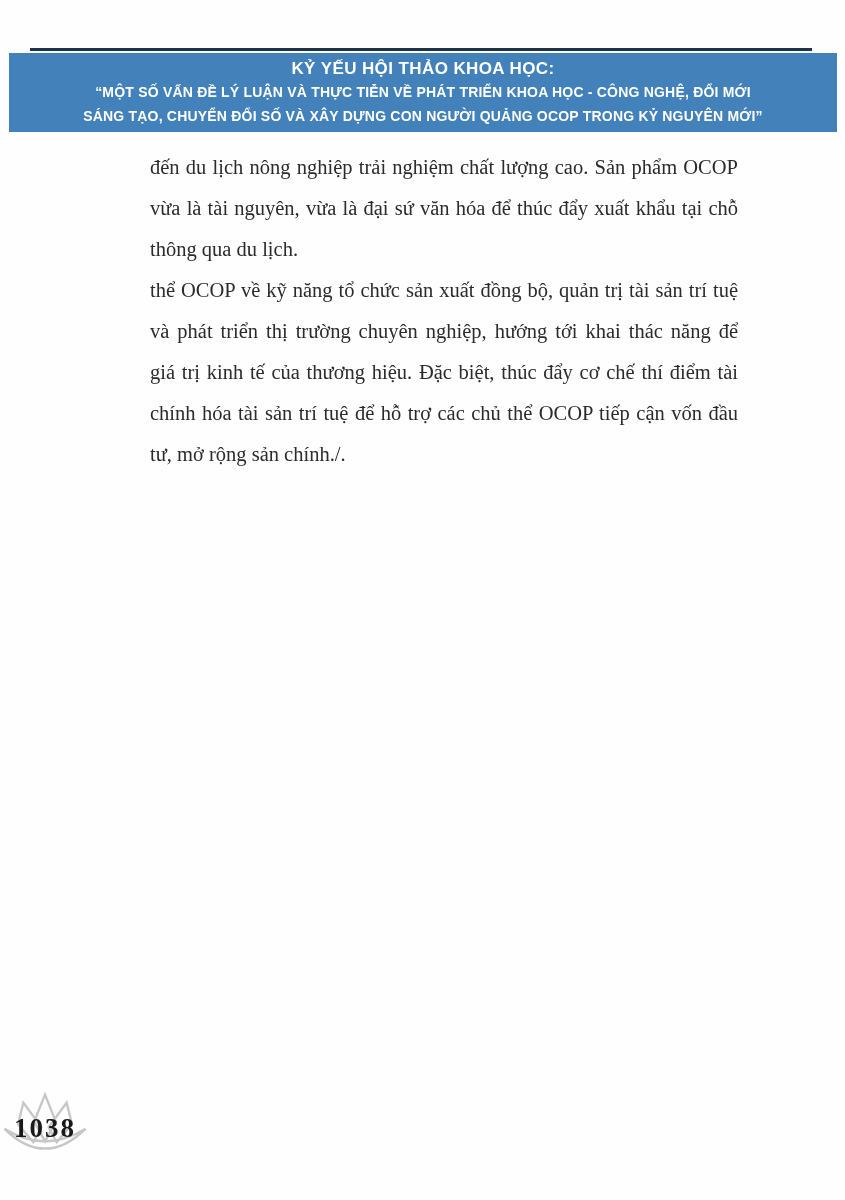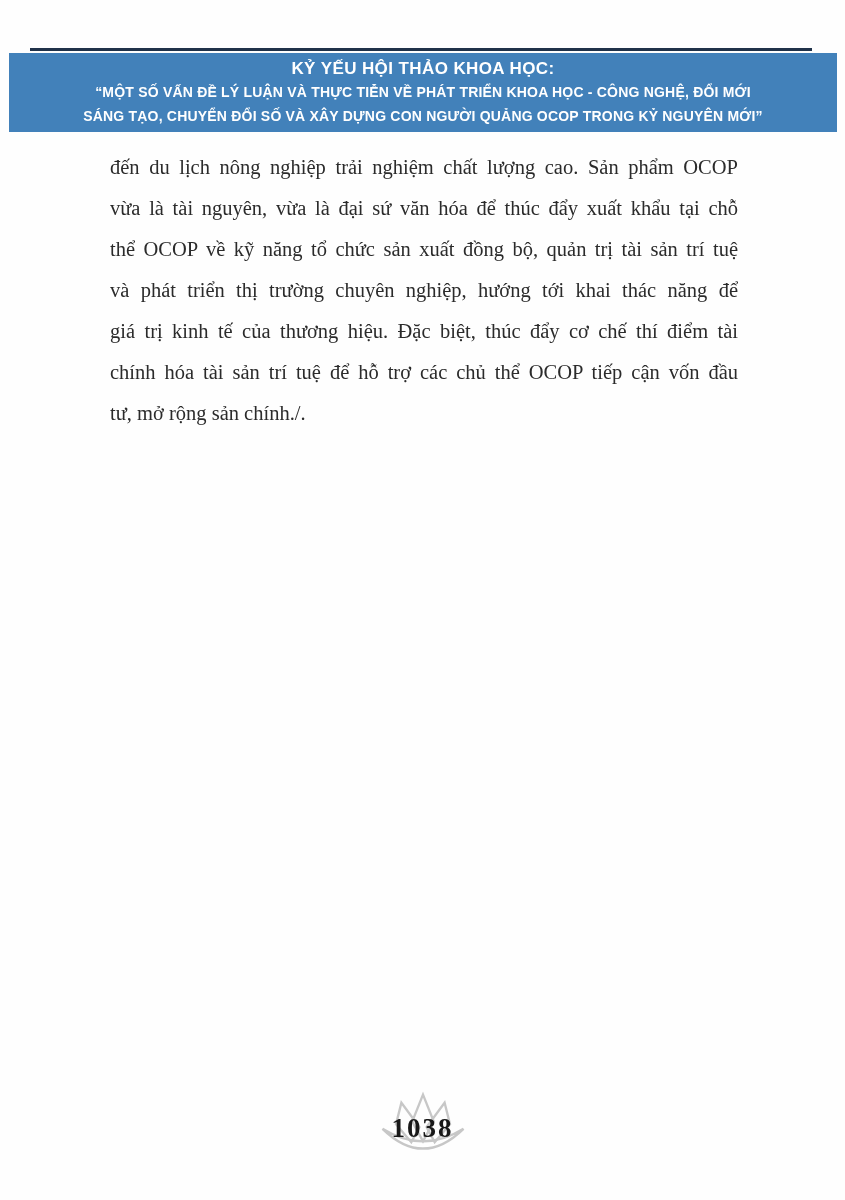--- a/index.html
+++ b/index.html
@@ -59,37 +59,38 @@
     left: 110px;
     top: 147px;
     width: 628px;
     color: #2b2b2b;
     font-size: 20.5px;
     line-height: 41px;
   }
   .body-text .line {
     text-align: justify;
     text-align-last: justify;
+    margin-left: 40px;
   }
   .body-text .line.last {
     text-align-last: left;
   }
   .body-text .line.indent {
     text-indent: 44px;
   }
 
   
   .footer {
     position: absolute;
     left: 0;
     right: 0;
     top: 1091px;
     height: 80px;
     display: flex;
-    justify-content: center;
+    justify-content: flex-start;
     pointer-events: none;
   }
   .ornament-wrap {
     position: relative;
     width: 90px;
     height: 72px;
   }
   .ornament-wrap svg {
     position: absolute;
     left: 0;
@@ -117,20 +118,21 @@
 
   <div class="banner">
     <div class="line1">KỶ YẾU HỘI THẢO KHOA HỌC:</div>
     <div class="line2">“MỘT SỐ VẤN ĐỀ LÝ LUẬN VÀ THỰC TIỄN VỀ PHÁT TRIỂN KHOA HỌC - CÔNG NGHỆ, ĐỔI MỚI</div>
     <div class="line3">SÁNG TẠO, CHUYỂN ĐỔI SỐ VÀ XÂY DỰNG CON NGƯỜI QUẢNG OCOP TRONG KỶ NGUYÊN MỚI”</div>
   </div>
 
   <div class="body-text">
       <div class="line">đến du lịch nông nghiệp trải nghiệm chất lượng cao. Sản phẩm OCOP</div>
       <div class="line">vừa là tài nguyên, vừa là đại sứ văn hóa để thúc đẩy xuất khẩu tại chỗ</div>
+      <div class="line last">thông qua du lịch.</div>
       <div class="line">thể OCOP về kỹ năng tổ chức sản xuất đồng bộ, quản trị tài sản trí tuệ</div>
       <div class="line">và phát triển thị trường chuyên nghiệp, hướng tới khai thác năng để</div>
       <div class="line">giá trị kinh tế của thương hiệu. Đặc biệt, thúc đẩy cơ chế thí điểm tài</div>
       <div class="line">chính hóa tài sản trí tuệ để hỗ trợ các chủ thể OCOP tiếp cận vốn đầu</div>
       <div class="line last">tư, mở rộng sản chính./.</div>
     </div>
 
   <div class="footer">
     <div class="ornament-wrap">
       <svg width="90" height="72" viewBox="0 0 100 80" fill="none" stroke="#c7c7c7" stroke-width="2.6" stroke-linejoin="miter">

